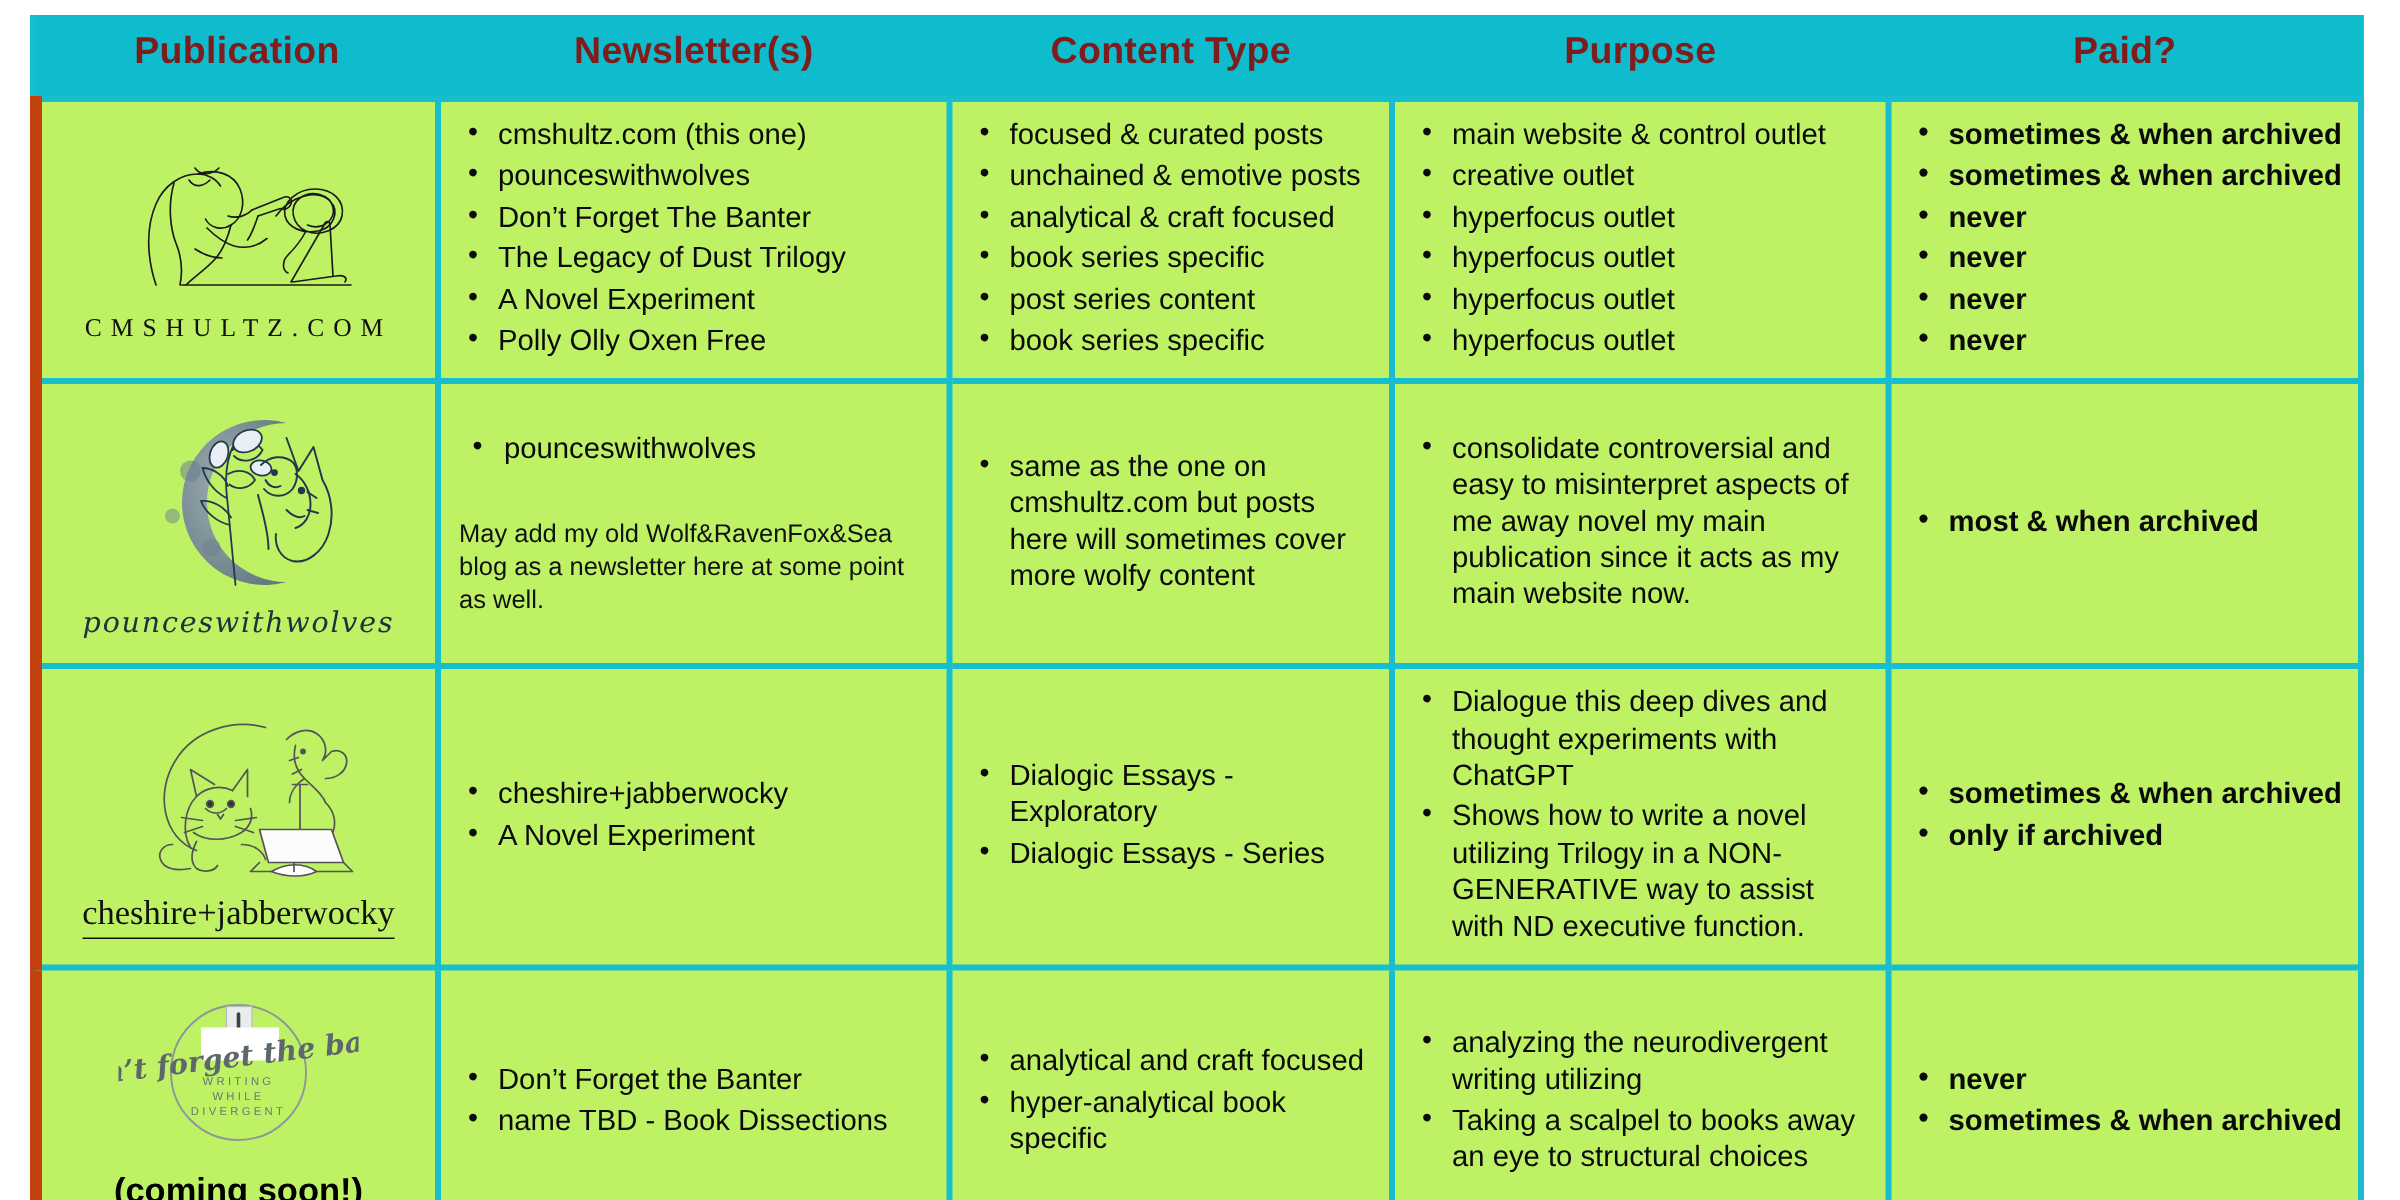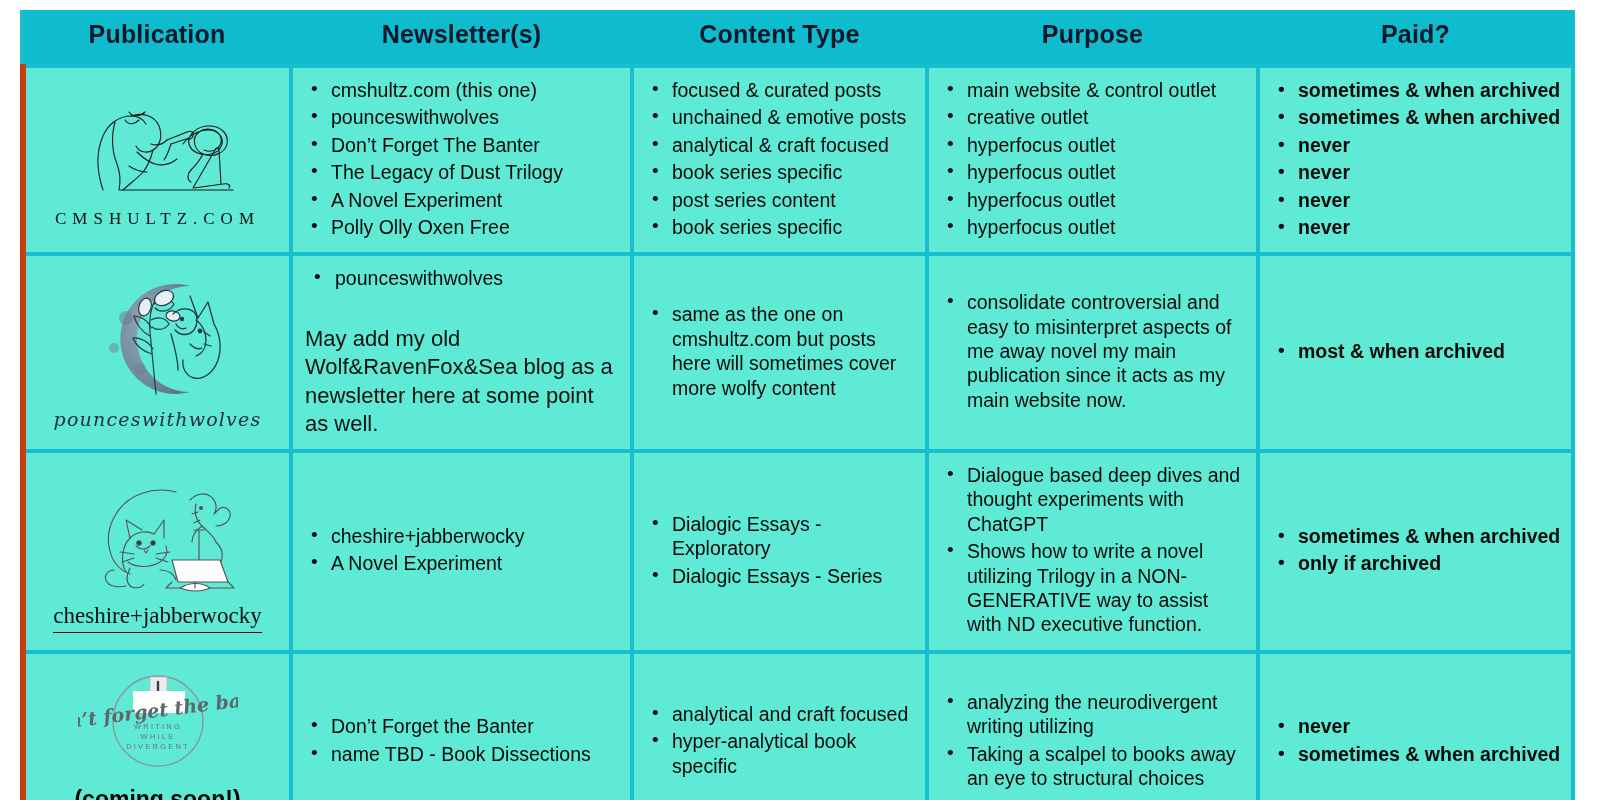--- a/index.html
+++ b/index.html
@@ -17,41 +17,41 @@
   }
   .table {
     width: 1550px;
     border-collapse: collapse;
     table-layout: fixed;
     background: #17bed0;
   }
   
   thead th {
     background: #0fbcce;
-    color: #0f172a;
+    color: #7f1d1d;
     font-size: 25px;
     font-weight: bold;
     text-align: center;
     height: 56px;
     padding: 0 6px 6px 6px;
     vertical-align: middle;
     letter-spacing: 0.2px;
     border: none;
   }
   
   tbody td {
-    background: #5eead4;
+    background: #bef264;
     border: 4px solid #17bed0;
     vertical-align: middle;
     padding: 10px 8px 10px 12px;
     font-size: 19.5px;
     line-height: 1.25;
     color: #0a0a0a;
   }
-  tbody tr td:first-child { border-left: 6px solid #c2410c; }
+  tbody tr td:first-child { border-left: 8px solid #c2410c; }
   tbody tr td:last-child { border-right: 4px solid #17bed0; font-weight: bold; }
 
   col.c1 { width: 268px; }
   col.c2 { width: 341px; }
   col.c3 { width: 295px; }
   col.c4 { width: 331px; }
   col.c5 { width: 315px; }
 
   ul.bullets { list-style: none; padding-left: 4px; }
   ul.bullets li {
@@ -64,21 +64,21 @@
     position: absolute;
     left: 2px; top: -1px;
     font-size: 19px;
     line-height: 1.25;
   }
   ul.bullets.wide li { padding-left: 26px; margin-bottom: 4px; }
   ul.bullets.wide li:before { left: 5px; }
 
   .note {
     margin-top: 34px;
-    font-size: 22px;
+    font-size: 17px;
     line-height: 1.3;
     color: #111;
   }
 
   
   .logo-cell { text-align: center; padding: 6px 4px; }
   .logo-wrap { display: flex; flex-direction: column; align-items: center; justify-content: center; }
   .logo-caption-mono {
     font-family: "Liberation Serif", serif;
     font-size: 17px;
@@ -306,21 +306,21 @@
         </ul>
       </td>
       <td>
         <ul class="bullets">
           <li>Dialogic Essays - Exploratory</li>
           <li>Dialogic Essays - Series</li>
         </ul>
       </td>
       <td>
         <ul class="bullets">
-          <li>Dialogue based deep dives and thought experiments with ChatGPT</li>
+          <li>Dialogue this deep dives and thought experiments with ChatGPT</li>
           <li>Shows how to write a novel utilizing Trilogy in a NON-GENERATIVE way to assist with ND executive function.</li>
         </ul>
       </td>
       <td>
         <ul class="bullets">
           <li>sometimes &amp; when archived</li>
           <li>only if archived</li>
         </ul>
       </td>
     </tr>

